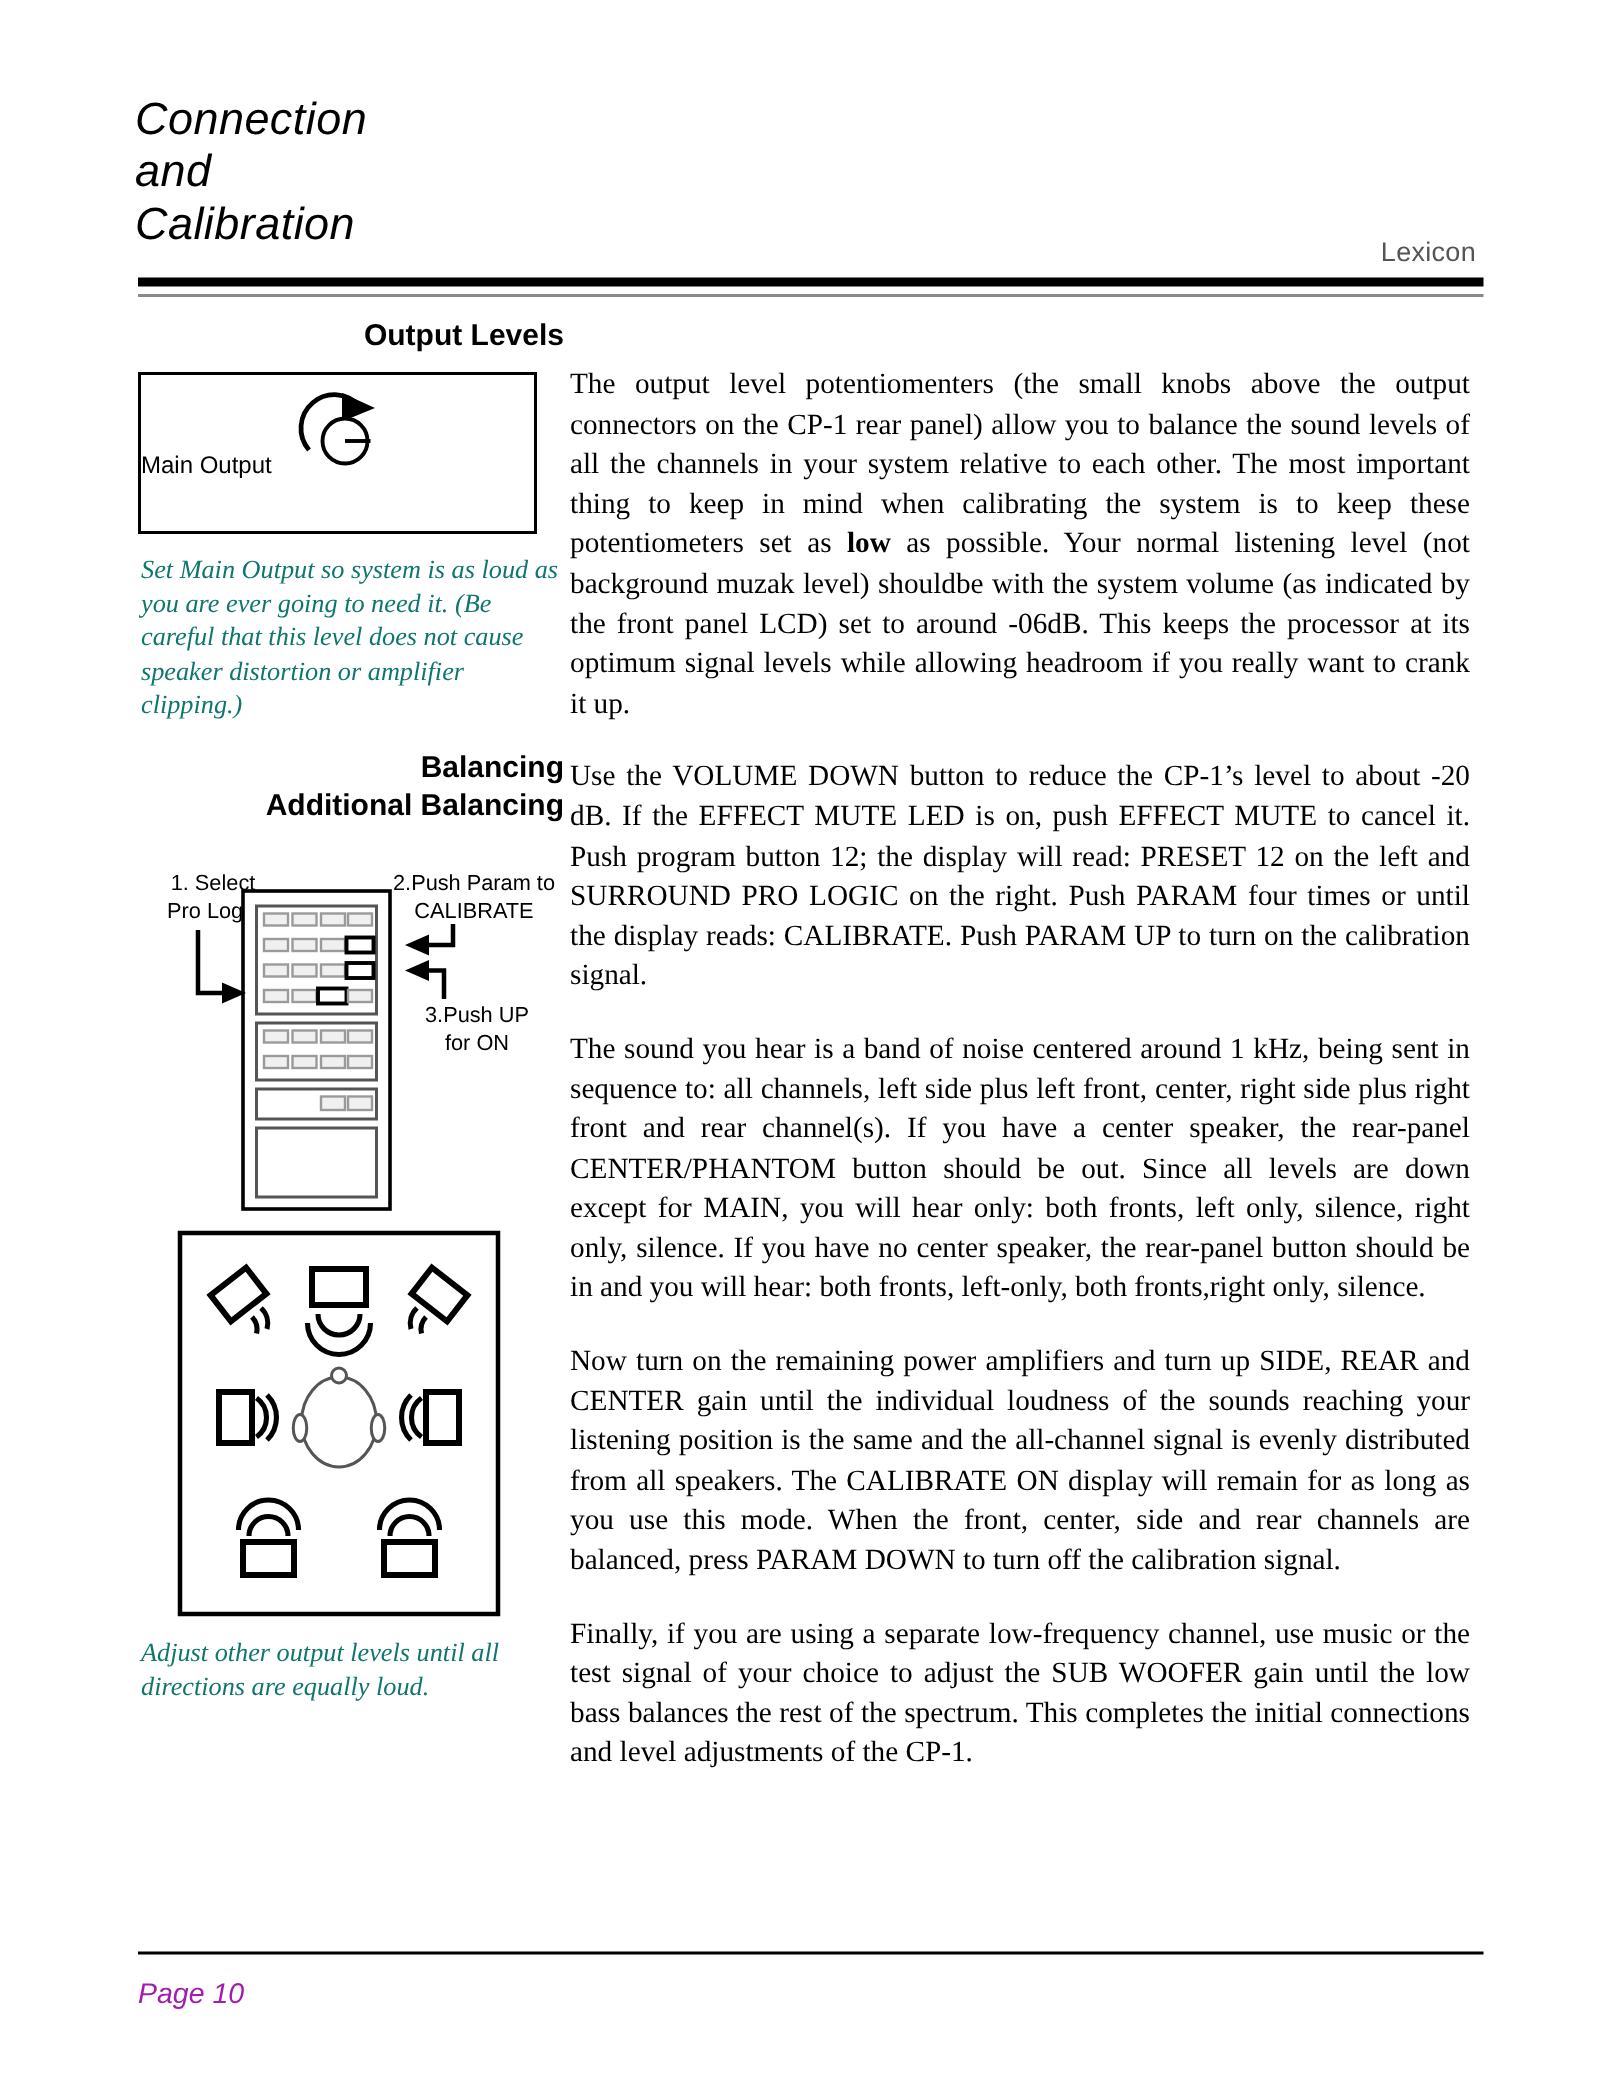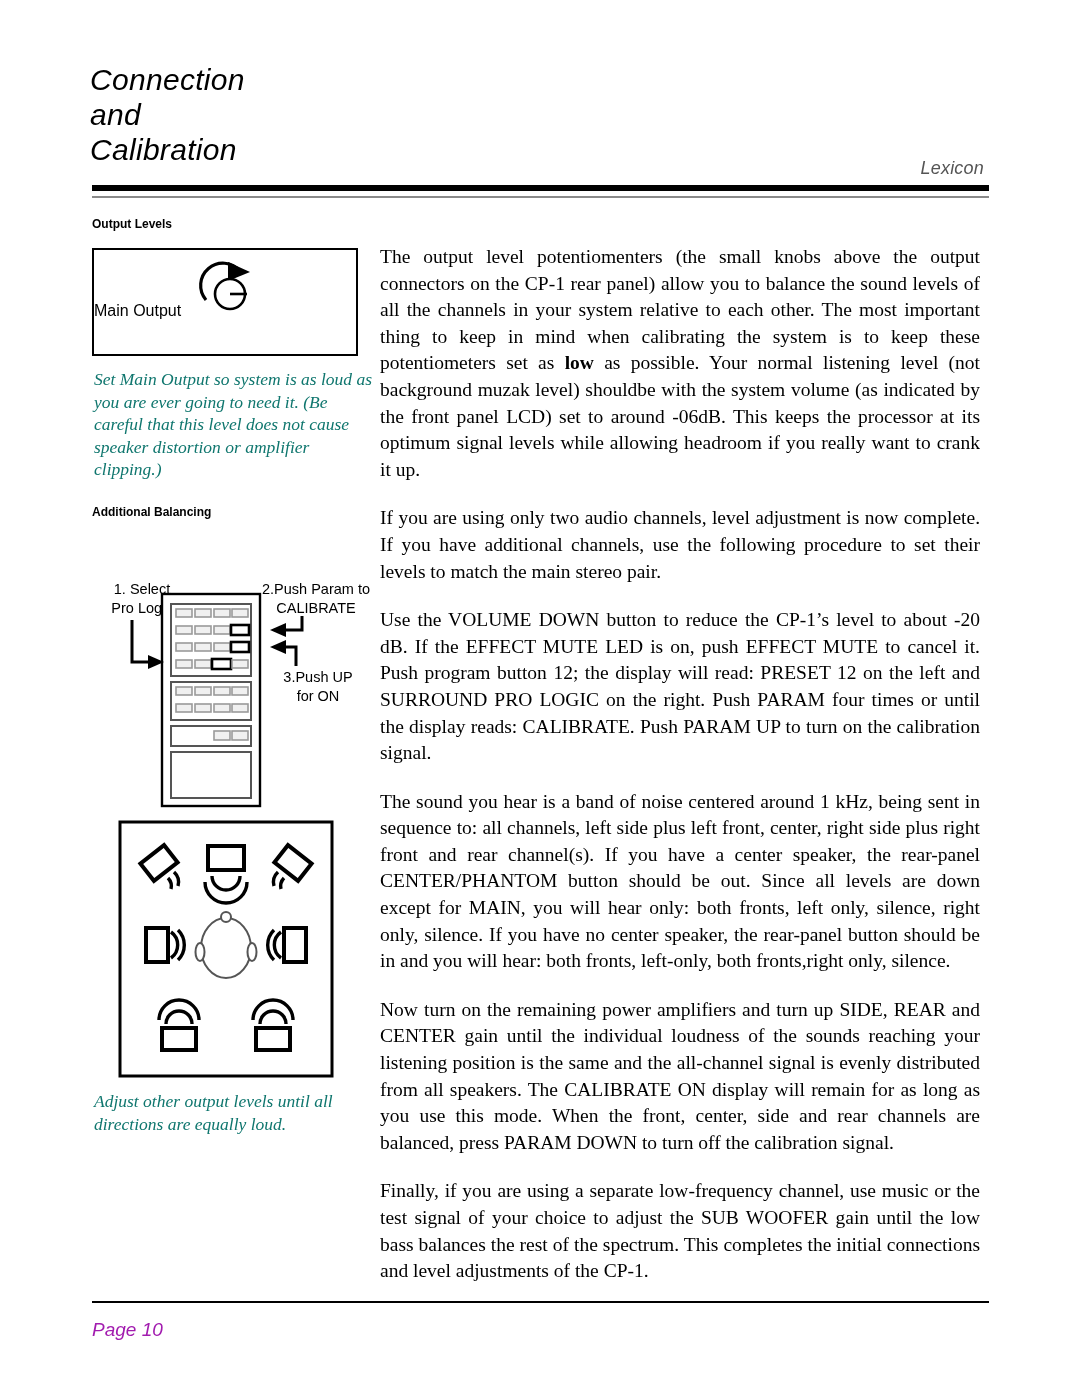--- a/index.html
+++ b/index.html
@@ -35,21 +35,20 @@
     letter-spacing: 0.3px;
     color: #000;
   }
   .doc-title span { display: block; }
 
   .brand {
     position: absolute;
     right: 96px;
     top: 158px;
     font-family: "Liberation Sans", sans-serif;
-    font-style: italic;
     font-size: 18px;
     color: #555555;
     letter-spacing: 0.2px;
   }
 
   .rule-thick {
     position: absolute;
     left: 92px;
     top: 185px;
     width: 897px;
@@ -68,23 +67,23 @@
   
   .left-col {
     position: absolute;
     left: 92px;
     top: 212px;
     width: 284px;
   }
   .side-head {
     font-family: "Liberation Sans", sans-serif;
     font-weight: bold;
-    font-size: 12px;
+    font-size: 20px;
     line-height: 25px;
-    text-align: left;
+    text-align: right;
     color: #000;
   }
   .side-head span { display: block; }
 
   .caption {
     font-family: "Liberation Serif", serif;
     font-style: italic;
     font-size: 17.5px;
     line-height: 22.5px;
     color: #0f766e;
@@ -237,20 +236,21 @@
         <circle cx="40" cy="38" r="15" fill="#fff" stroke="#000" stroke-width="2.6"></circle>
 
         <line x1="40" y1="38" x2="57" y2="38" stroke="#000" stroke-width="2.6"></line>
       </svg>
       <div class="knob-label">Main Output</div>
     </div>
 
     <div class="caption cap-main">Set Main Output so  system is as loud as you are ever going to need it. (Be careful that this level does not cause speaker distortion or amplifier clipping.)</div>
 
     <div class="side-head bal-head">
+      <span>Balancing</span>
       <span>Additional Balancing</span>
     </div>
 
     <div class="remote-wrap">
 
       <div class="ann ann-1">
         <div>1. Select</div>
         <div>Pro Logic</div>
       </div>
 
@@ -378,21 +378,20 @@
           <path d="M 135 200 A 20 20 0 0 1 175 200" fill="none" stroke="#000" stroke-width="3.4"></path>
         </g>
       </svg>
     </div>
 
     <div class="caption cap-adjust">Adjust other output levels until all directions are equally loud.</div>
   </div>
 
   <div class="body-col">
     <p>The output level potentiomenters (the small knobs above the output connectors on the CP-1 rear panel) allow you to balance the sound levels of all the channels in your system relative to each other. The most important thing to keep in mind when calibrating the system is to keep these potentiometers set as <b>low</b> as possible. Your normal listening level (not background muzak level) shouldbe with the system volume (as indicated by the front panel LCD) set to around -06dB. This keeps the processor at its optimum signal levels while allowing headroom if you really want to crank it up.</p>
-    <p>If you are using only two audio channels, level adjustment is now complete. If you have additional channels, use the following procedure to set their levels to match the main stereo pair.</p>
     <p>Use the VOLUME DOWN button to reduce the CP-1’s level to about -20 dB. If the EFFECT MUTE LED is on, push EFFECT MUTE to cancel it.  Push program button 12;  the display will read: PRESET 12 on  the left and SURROUND PRO LOGIC  on the right.  Push PARAM  four times or until the display reads: CALIBRATE.  Push PARAM UP to turn on the calibration signal.</p>
     <p>The sound you hear is a band of noise centered around 1 kHz, being sent in sequence to: all channels, left side plus left front, center, right side plus right front  and rear channel(s).  If you have a center speaker, the rear-panel CENTER/PHANTOM button should be out.  Since all levels are down except for MAIN, you will hear only: both fronts, left only, silence, right only, silence.  If you have no center speaker, the rear-panel button should be in and you will hear: both fronts, left-only, both fronts,right only, silence.</p>
     <p>Now  turn on the remaining power amplifiers and turn up  SIDE, REAR  and CENTER gain until the individual loudness of the sounds reaching your listening position is the same and the all-channel signal is evenly distributed from all speakers.  The CALIBRATE ON display will remain for as long as you use this mode.  When the front, center, side and rear channels are balanced, press PARAM DOWN to turn off the calibration signal.</p>
     <p class="last">Finally, if you are using a separate low-frequency channel, use music or the test signal of your choice to adjust the SUB WOOFER gain until the low bass balances the rest of the spectrum.  This completes the initial connections and level adjustments of the CP-1.</p>
   </div>
 
   <div class="rule-foot"></div>
   <div class="folio">Page 10</div>
 
 </div>

